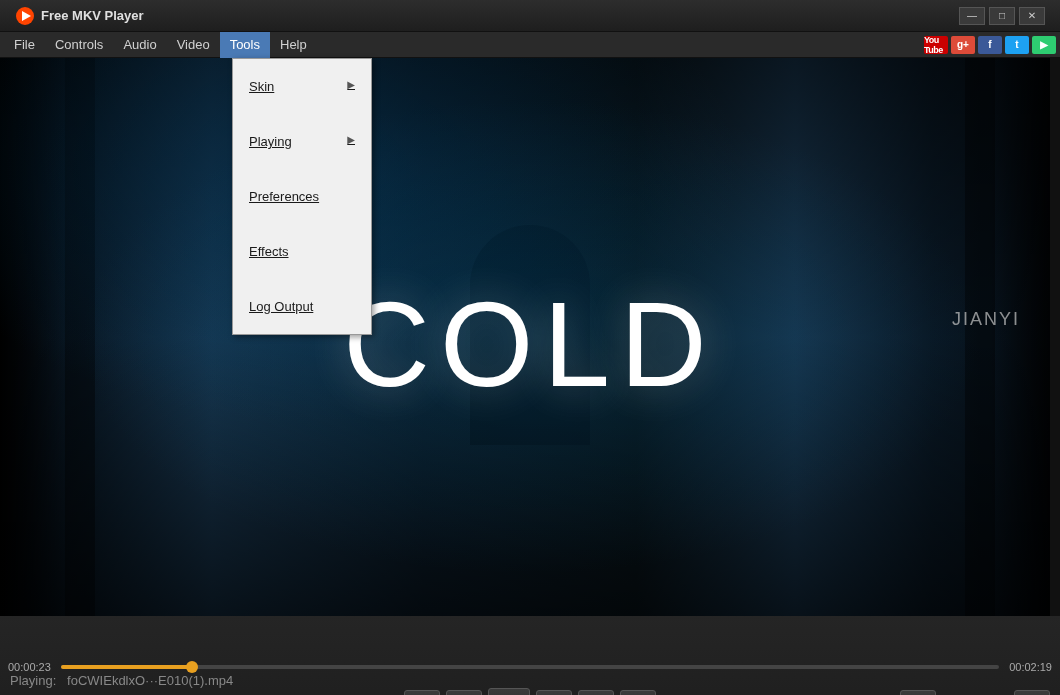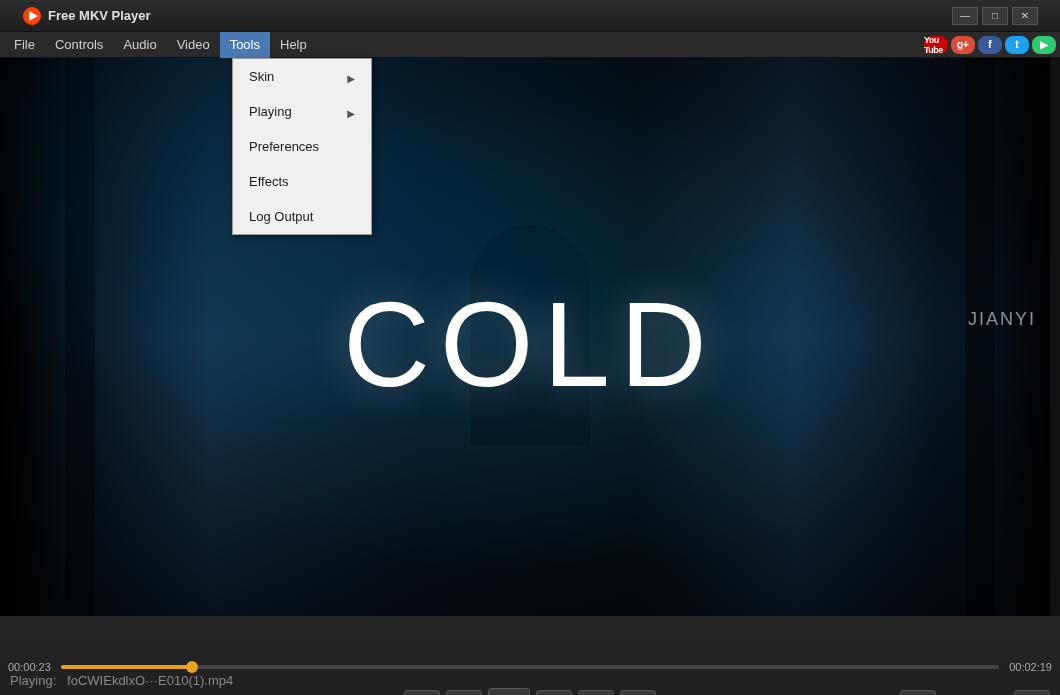--- a/index.html
+++ b/index.html
@@ -12,21 +12,21 @@
       user-select: none;
     }
 
     
     #titlebar {
       width: 100%;
       height: 32px;
       background: linear-gradient(to bottom, #2d2d2d, #1e1e1e);
       display: flex;
       align-items: center;
-      padding: 0 22px;
+      padding: 0 15px;
       border-bottom: 1px solid #111;
     }
     #titlebar .app-icon {
       width: 20px;
       height: 20px;
       margin-right: 6px;
     }
     #titlebar .app-title {
       color: #e0e0e0;
       font-size: 13px;
@@ -81,49 +81,50 @@
       gap: 3px;
     }
     .social-icon {
       width: 24px;
       height: 18px;
       display: flex;
       align-items: center;
       justify-content: center;
       font-size: 10px;
       font-weight: bold;
-      border-radius: 8px;
+      border-radius: 2px;
       cursor: pointer;
     }
     .si-youtube { background: #cc0000; color: #fff; font-size: 9px; letter-spacing: -0.5px; }
     .si-gplus { background: #dd4b39; color: #fff; }
     .si-facebook { background: #3b5998; color: #fff; }
     .si-twitter { background: #1da1f2; color: #fff; }
     .si-green { background: #2ecc71; color: #fff; }
 
     
     #tools-dropdown {
       position: absolute;
       top: 26px;
       left: 232px;
       background: #f0f0f0;
       border: 1px solid #999;
       box-shadow: 2px 2px 6px rgba(0,0,0,0.4);
       width: 140px;
       z-index: 1000;
     }
     .dropdown-item {
-      padding: 10px 16px;
+      padding: 20px 16px;
       color: #1a1a1a;
       font-size: 13px;
       cursor: pointer;
       display: flex;
-      align-items: flex-end;
+      align-items: flex-start;
       justify-content: space-between;
       white-space: nowrap;
+      text-decoration: underline;
     }
     .dropdown-item .arrow {
       font-size: 10px;
       color: #555;
     }
 
     
     #video-area {
       width: 100%;
       height: 558px;
@@ -153,21 +154,21 @@
       transform: translate(-50%, -45%);
       font-size: 120px;
       font-weight: 400;
       color: #fff;
       letter-spacing: 10px;
       text-shadow: 0 0 40px rgba(255,255,255,0.3);
       font-family: Arial Black, sans-serif;
     }
     .jianyi-text {
       position: absolute;
-      right: 24px;
+      right: 40px;
       top: 45%;
       color: rgba(200,200,200,0.7);
       font-size: 18px;
       letter-spacing: 2px;
     }
 
     
     .scroll-right {
       position: absolute;
       right: 0;

